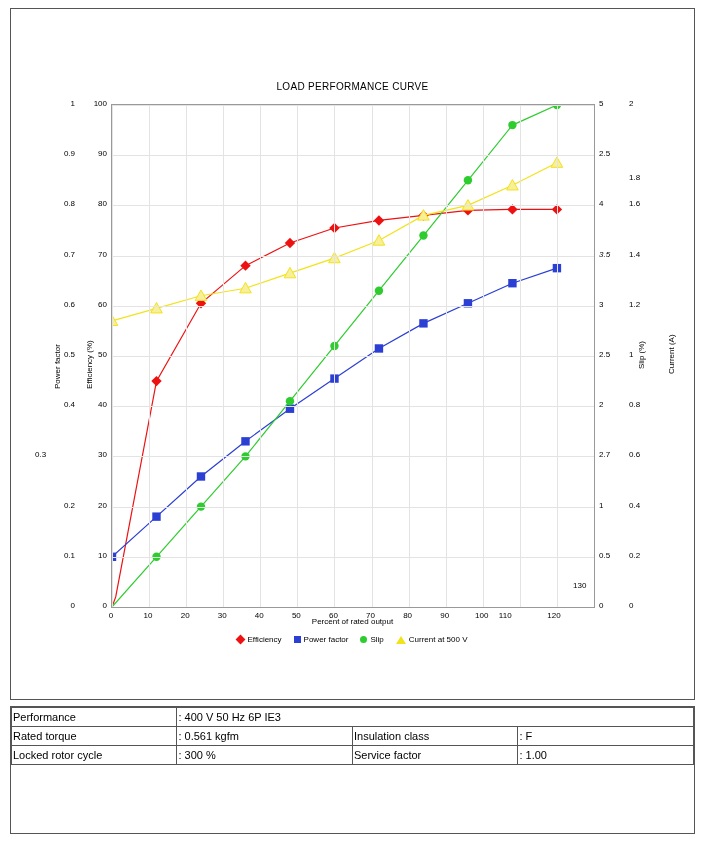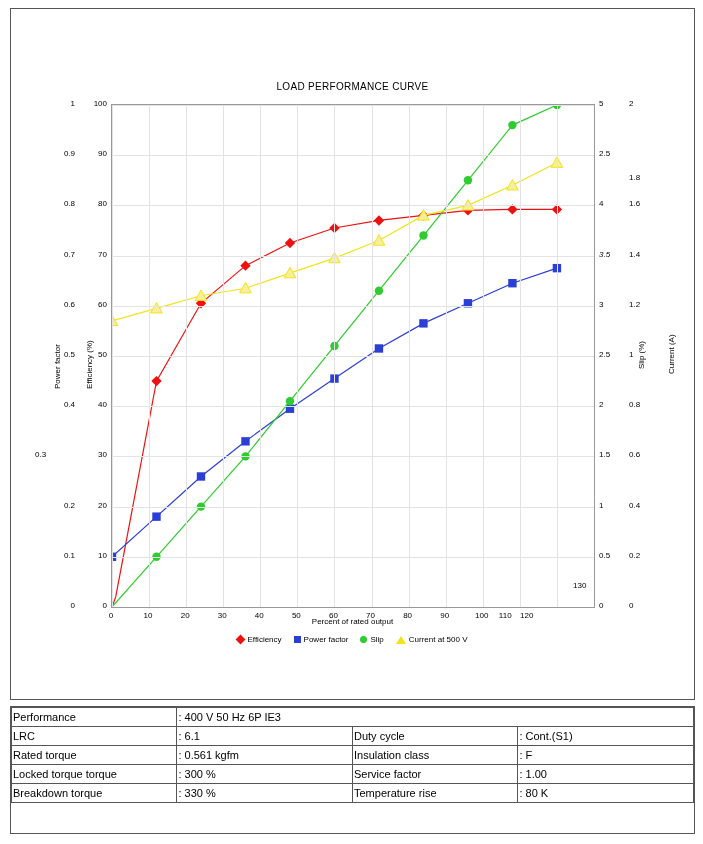--- a/index.html
+++ b/index.html
@@ -145,21 +145,21 @@
         <div class="tick" style="top: 391.2px; left: 56px; width: 40px; text-align: right;">40</div>
         <div class="tick" style="top: 341px; left: 56px; width: 40px; text-align: right;">50</div>
         <div class="tick" style="top: 290.8px; left: 56px; width: 40px; text-align: right;">60</div>
         <div class="tick" style="top: 240.6px; left: 56px; width: 40px; text-align: right;">70</div>
         <div class="tick" style="top: 190.4px; left: 56px; width: 40px; text-align: right;">80</div>
         <div class="tick" style="top: 140.2px; left: 56px; width: 40px; text-align: right;">90</div>
         <div class="tick" style="top: 90px; left: 56px; width: 40px; text-align: right;">100</div>
         <div class="tick" style="top: 592px; left: 588px;">0</div>
         <div class="tick" style="top: 541.8px; left: 588px;">0.5</div>
         <div class="tick" style="top: 491.6px; left: 588px;">1</div>
-        <div class="tick" style="top: 441.4px; left: 588px;">1.5</div>
+        <div class="tick" style="top: 441.4px; left: 588px;">2.7</div>
         <div class="tick" style="top: 391.2px; left: 588px;">2</div>
         <div class="tick" style="top: 341px; left: 588px;">2.5</div>
         <div class="tick" style="top: 290.8px; left: 588px;">3</div>
         <div class="tick" style="top: 240.6px; left: 588px; font-style: italic;">3.5</div>
         <div class="tick" style="top: 190.4px; left: 588px;">4</div>
         <div class="tick" style="top: 140.2px; left: 588px;">2.5</div>
         <div class="tick" style="top: 90px; left: 588px;">5</div>
         <div class="tick" style="top: 592px; left: 618px;">0</div>
         <div class="tick" style="top: 541.8px; left: 618px;">0.2</div>
         <div class="tick" style="top: 491.6px; left: 618px;">0.4</div>
@@ -176,21 +176,21 @@
         <div class="tick" style="top: 602px; left: 154.154px; width: 40px; text-align: center;">20</div>
         <div class="tick" style="top: 602px; left: 191.231px; width: 40px; text-align: center;">30</div>
         <div class="tick" style="top: 602px; left: 228.308px; width: 40px; text-align: center;">40</div>
         <div class="tick" style="top: 602px; left: 265.385px; width: 40px; text-align: center;">50</div>
         <div class="tick" style="top: 602px; left: 302.462px; width: 40px; text-align: center;">60</div>
         <div class="tick" style="top: 602px; left: 339.538px; width: 40px; text-align: center;">70</div>
         <div class="tick" style="top: 602px; left: 376.615px; width: 40px; text-align: center;">80</div>
         <div class="tick" style="top: 602px; left: 413.692px; width: 40px; text-align: center;">90</div>
         <div class="tick" style="top: 602px; left: 450.769px; width: 40px; text-align: center;">100</div>
         <div class="tick" style="top: 602px; left: 487.846px; width: 40px; text-align: left;">110</div>
-        <div class="tick" style="top: 602px; left: 509px; width: 40px; text-align: left;">120</div>
+        <div class="tick" style="top: 602px; left: 523px; width: 40px; text-align: center;">120</div>
         <div class="tick" style="top: 572px; left: 562px; width: 40px; text-align: left;">130</div>
       </div>
 
     <div id="xtitle">Percent of rated output</div>
 
     <div id="legend">
       <div class="lg">
         <span class="mk diamond"></span>
         <span>Efficiency</span>
       </div>
@@ -210,39 +210,27 @@
   </div>
 
   <div class="panel" id="spec-panel">
     <table class="spec">
       <tbody>
         <tr>
           <td class="k">Performance</td>
           <td colspan="3">: 400 V 50 Hz 6P IE3</td>
         </tr>
         <tr>
-          <td class="k">LRC</td>
-          <td class="v">: 6.1</td>
-          <td class="k">Duty cycle</td>
-          <td class="v">: Cont.(S1)</td>
-        </tr>
-        <tr>
           <td class="k">Rated torque</td>
           <td class="v">: 0.561 kgfm</td>
           <td class="k">Insulation class</td>
           <td class="v">: F</td>
         </tr>
         <tr>
-          <td class="k">Locked torque torque</td>
+          <td class="k">Locked rotor cycle</td>
           <td class="v">: 300 %</td>
           <td class="k">Service factor</td>
           <td class="v">: 1.00</td>
-        </tr>
-        <tr>
-          <td class="k">Breakdown torque</td>
-          <td class="v">: 330 %</td>
-          <td class="k">Temperature rise</td>
-          <td class="v">: 80 K</td>
         </tr>
       </tbody>
     </table>
   </div>
 </div>
 
 </body></html>

